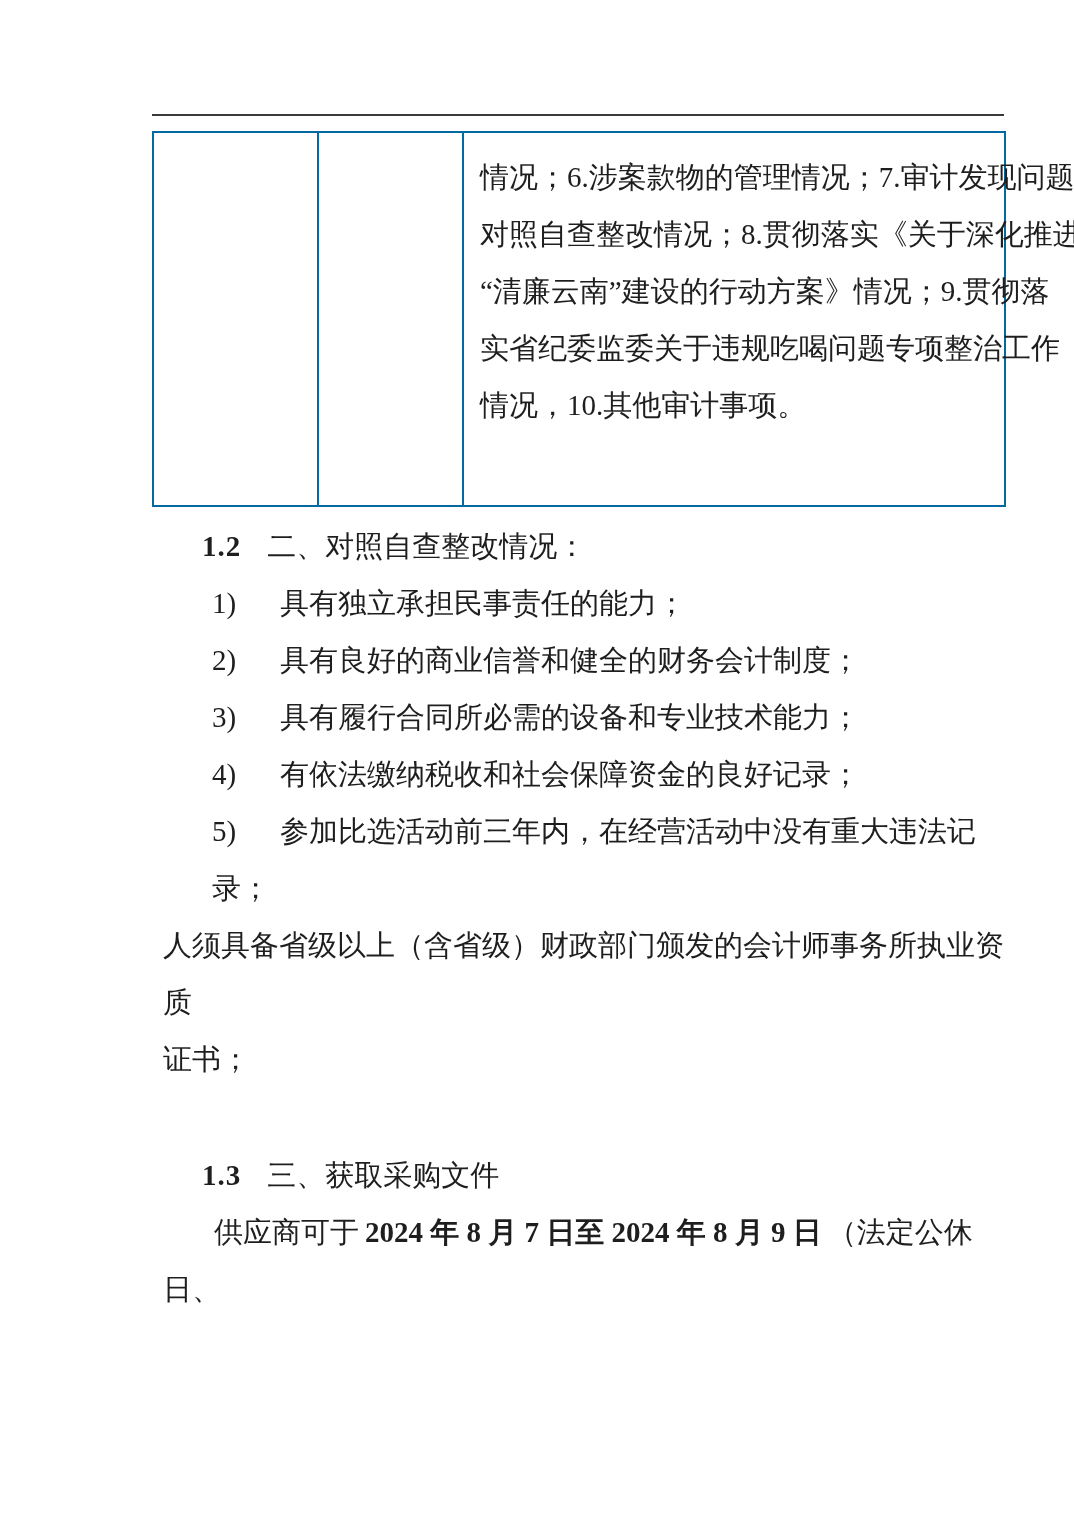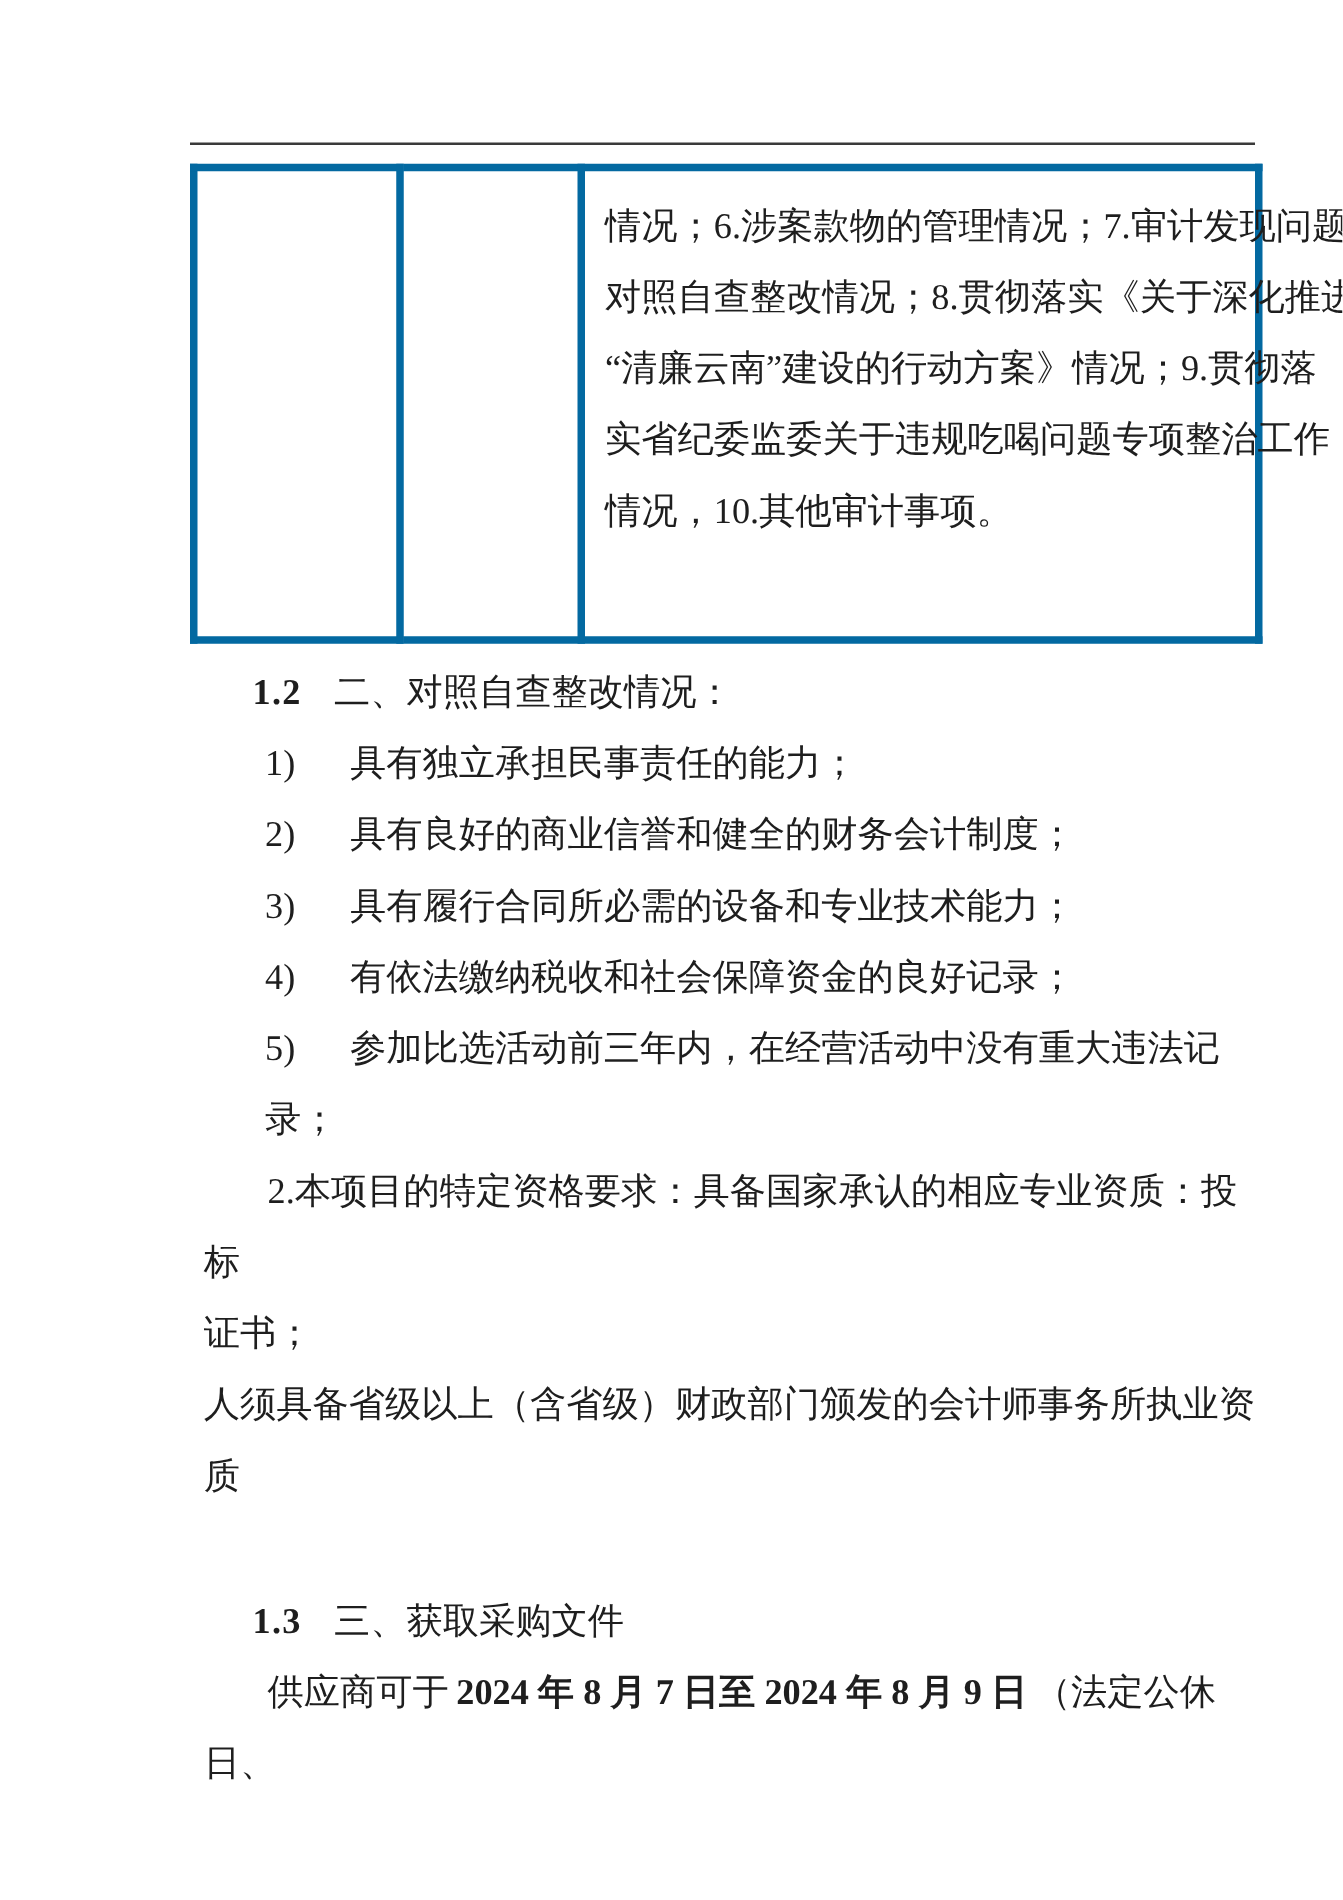--- a/index.html
+++ b/index.html
@@ -29,21 +29,21 @@
     border-top: 2px solid #3a3a3a;
   }
 
   .doc-table {
     border-collapse: collapse;
     table-layout: fixed;
     width: 852px;
     margin-top: 2px;
   }
   .doc-table td {
-    border: 6px solid #0369a1;
+    border: 2px solid #0369a1;
     vertical-align: top;
     height: 340px;
     padding: 16px;
     margin-left: 21px;
   }
   .col1 { width: 165px; }
   .col2 { width: 145px; }
   .col3 { width: 542px; }
   .c3 { padding: 2px 6px 0 8px; }
   .tl { line-height: 57px; white-space: nowrap; }
@@ -107,23 +107,22 @@
 
   <div class="list">
     <div class="li"><span class="linum">1)</span><span class="litext">具有独立承担民事责任的能力；</span></div>
     <div class="li"><span class="linum">2)</span><span class="litext">具有良好的商业信誉和健全的财务会计制度；</span></div>
     <div class="li"><span class="linum">3)</span><span class="litext">具有履行合同所必需的设备和专业技术能力；</span></div>
     <div class="li"><span class="linum">4)</span><span class="litext">有依法缴纳税收和社会保障资金的良好记录；</span></div>
     <div class="li"><span class="linum">5)</span><span class="litext">参加比选活动前三年内，在经营活动中没有重大违法记录；</span></div>
   </div>
 
   <div class="para-block">
-    <div class="pl first-indent">2.本项目的特定资格要求：具备国家承认的相应专业资质：投标</div>
+    <div class="pl">人须具备省级以上（含省级）财政部门颁发的会计师事务所执业资质</div>
     <div class="pl">证书；</div>
-    <div class="pl">人须具备省级以上（含省级）财政部门颁发的会计师事务所执业资质</div>
   </div>
 
   <div class="heading h13">
     <span class="hnum">1.3</span><span class="htitle">三、获取采购文件</span>
   </div>
 
   <div class="para-block">
     <div class="pl first-indent">
       <span>供应商可于</span><b class="date">2024 年 8 月 7 日至 2024 年 8 月 9 日</b><span>（法定公休日、</span>
     </div>

